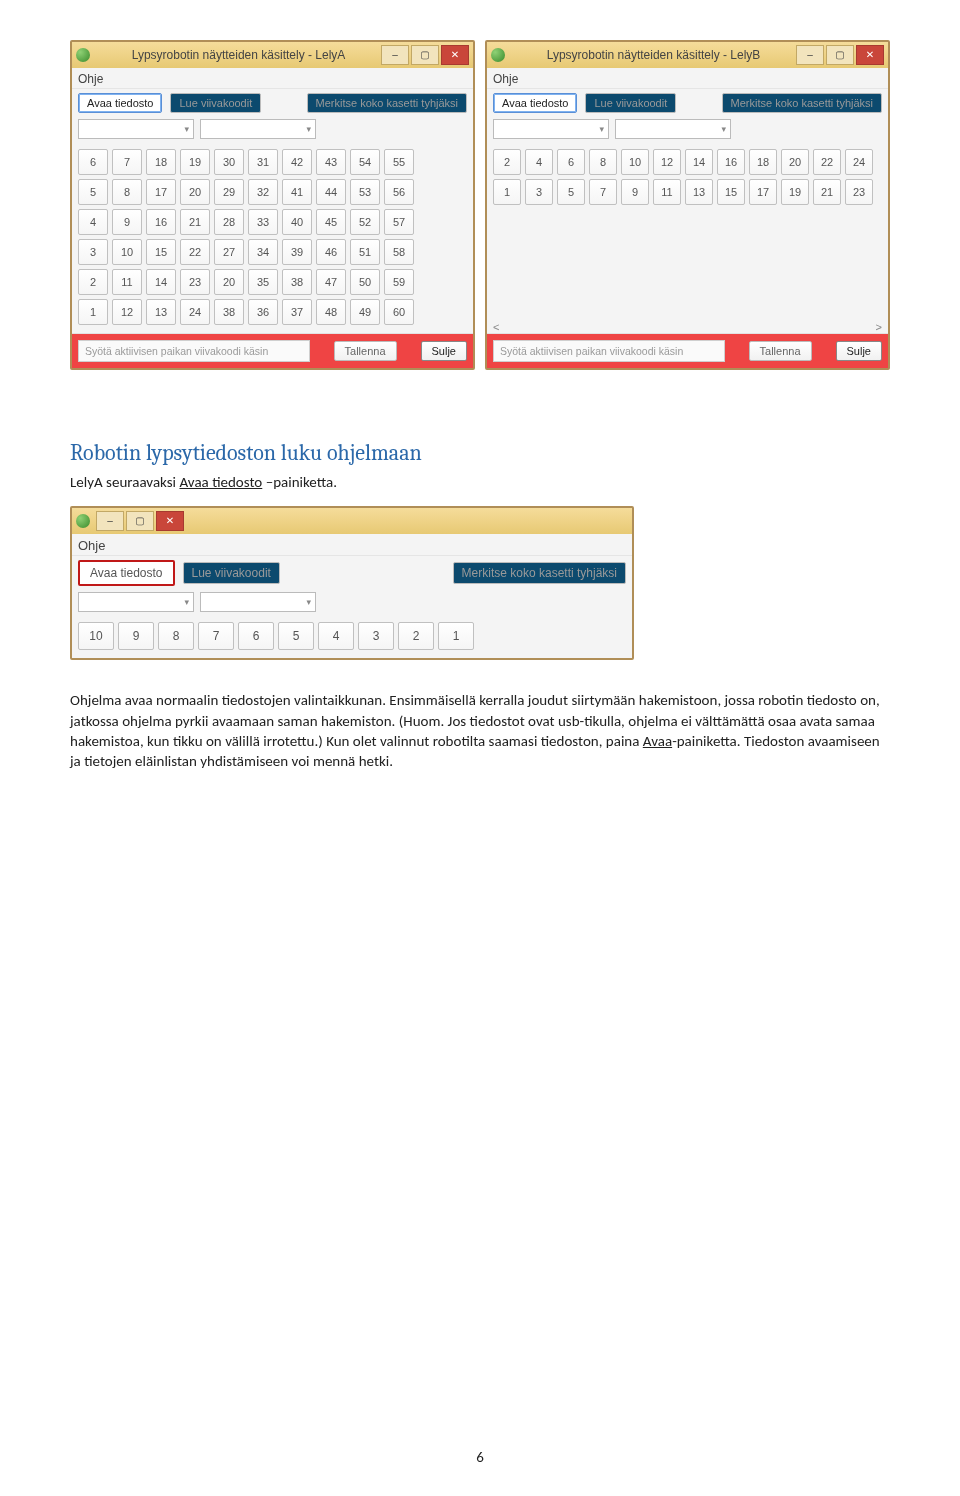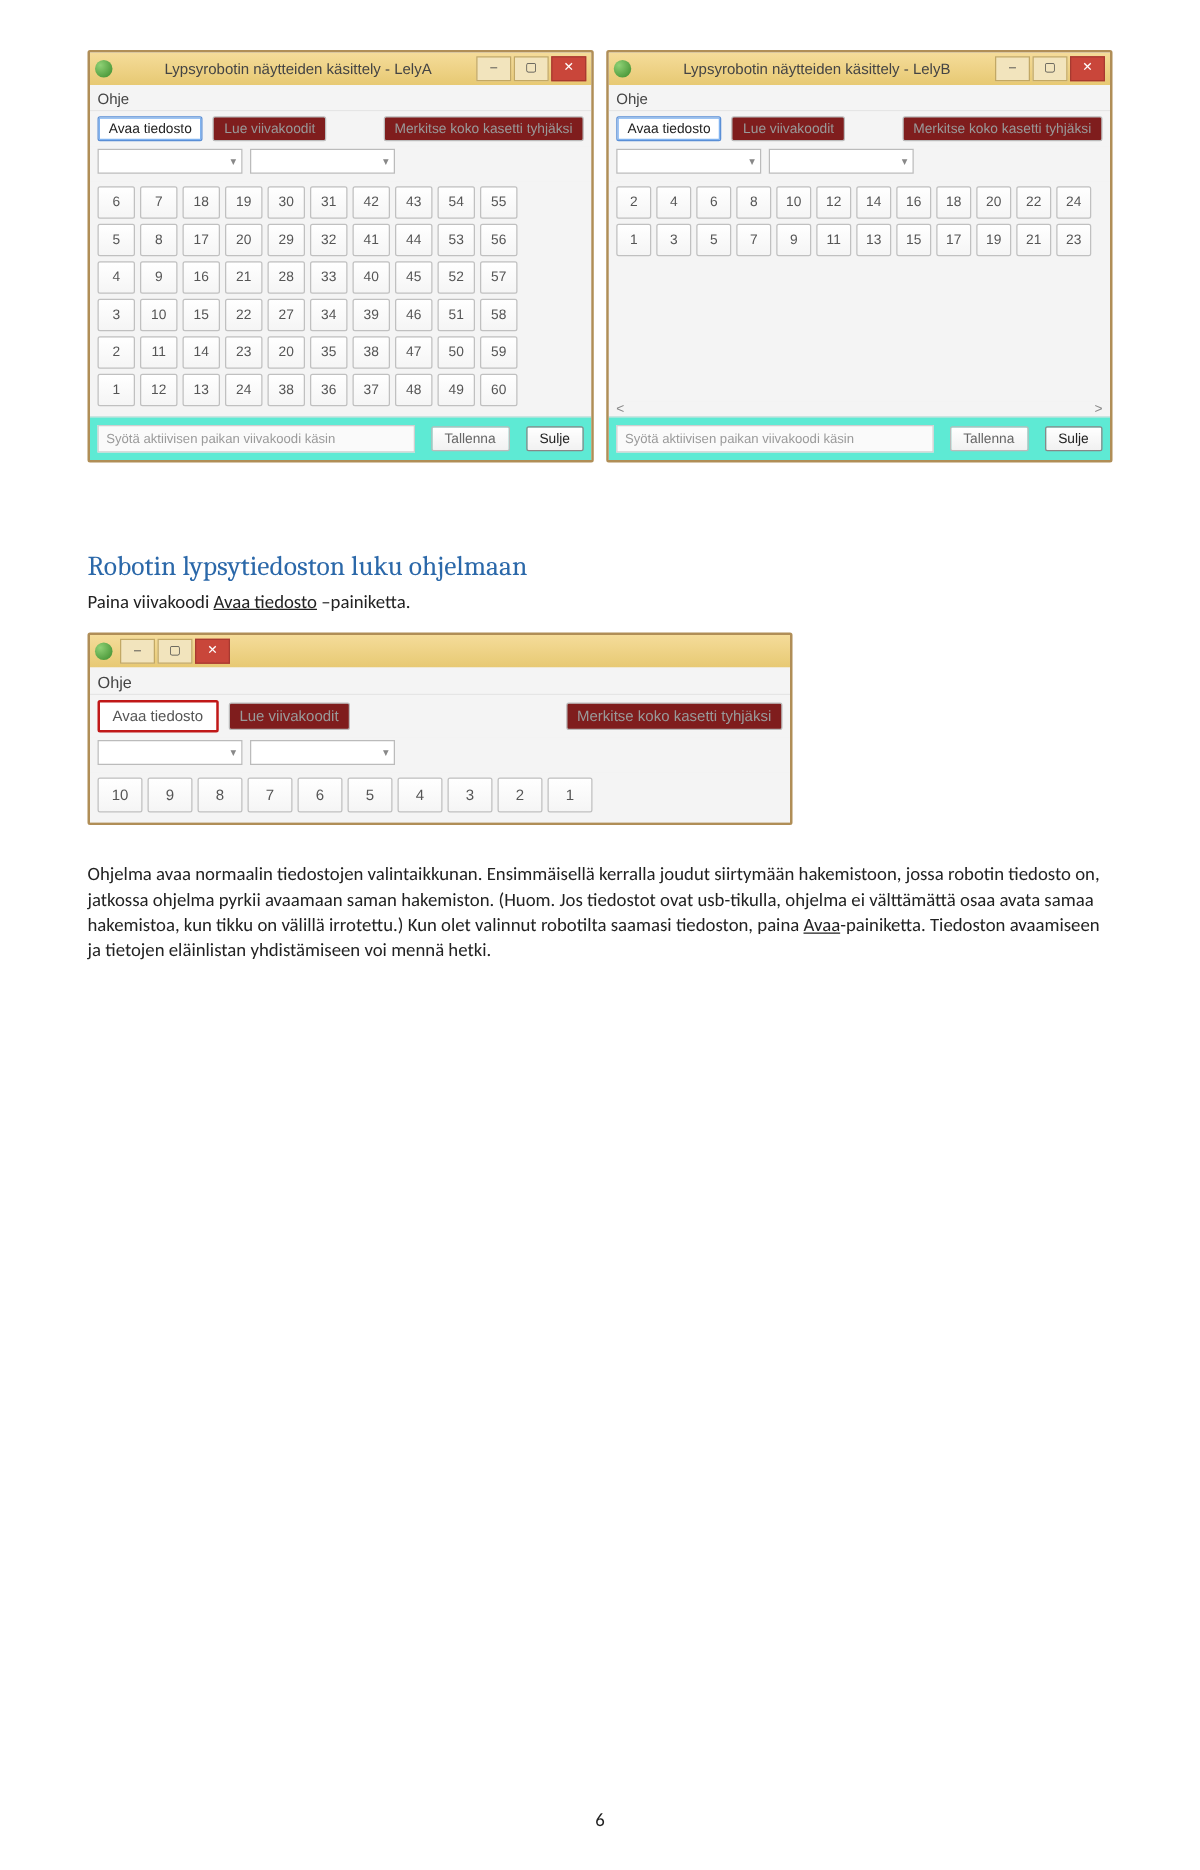--- a/index.html
+++ b/index.html
@@ -83,21 +83,21 @@
   .tbtn {
     border: 1px solid #bbb;
     background: linear-gradient(#fff,#f1f1f1);
     padding: 3px 8px;
     border-radius: 2px;
     font-size: 11px;
     color: #555;
     white-space: nowrap;
   }
   .tbtn.active { border-color: #5a8fd6; box-shadow: 0 0 0 1px #7fb2f0 inset; color: #222; background: #fff; }
-  .tbtn.disabled { color: #999; background: #7f1d1d; }
+  .tbtn.disabled { color: #999; background: #0c4a6e; }
   .tbtn.highlight { border: 2px solid #c01818; background: #fff; padding: 4px 10px; font-weight: 500; }
   .sel-row { display: flex; gap: 6px; padding: 2px 6px 6px 6px; background: #f4f4f4; }
   .sel {
     border: 1px solid #bbb;
     background: #fff;
     height: 18px;
     display: flex; align-items: center; justify-content: flex-end;
     padding-right: 4px;
     font-size: 10px; color: #888;
   }
@@ -123,24 +123,24 @@
   }
   .scroll-hint {
     display: flex;
     justify-content: space-between;
     padding: 0 6px;
     font-size: 11px; color: #888;
     background: #f4f4f4;
   }
   .footer {
     display: flex;
-    gap: 13px;
+    gap: 24px;
     align-items: center;
     padding: 6px;
-    background: #5eead4;
+    background: #ef4444;
     border-top: 1px solid #e2e2e2;
   }
   .footer .ftxt {
     flex: 1;
     border: 1px solid #cfcfcf;
     background: #fafafa;
     height: 20px;
     display: flex; align-items: center;
     padding: 0 6px;
     font-size: 10.5px;
@@ -356,21 +356,21 @@
         <div class="ftxt">Syötä aktiivisen paikan viivakoodi käsin</div>
         <span class="fbtn">Tallenna</span>
         <span class="fbtn primary">Sulje</span>
       </div>
     </div>
 
   </div>
 
   <h2 class="section">Robotin lypsytiedoston luku ohjelmaan</h2>
   <p class="body">
-    <span>Paina viivakoodi </span><span class="u">Avaa tiedosto</span><span> –painiketta.</span>
+    <span>LelyA seuraavaksi </span><span class="u">Avaa tiedosto</span><span> –painiketta.</span>
   </p>
 
   <div class="win win-small">
     <div class="titlebar">
       <span class="app-icon"></span>
       <div class="win-btns">
         <span class="wbtn">–</span>
         <span class="wbtn">▢</span>
         <span class="wbtn close">✕</span>
       </div>

